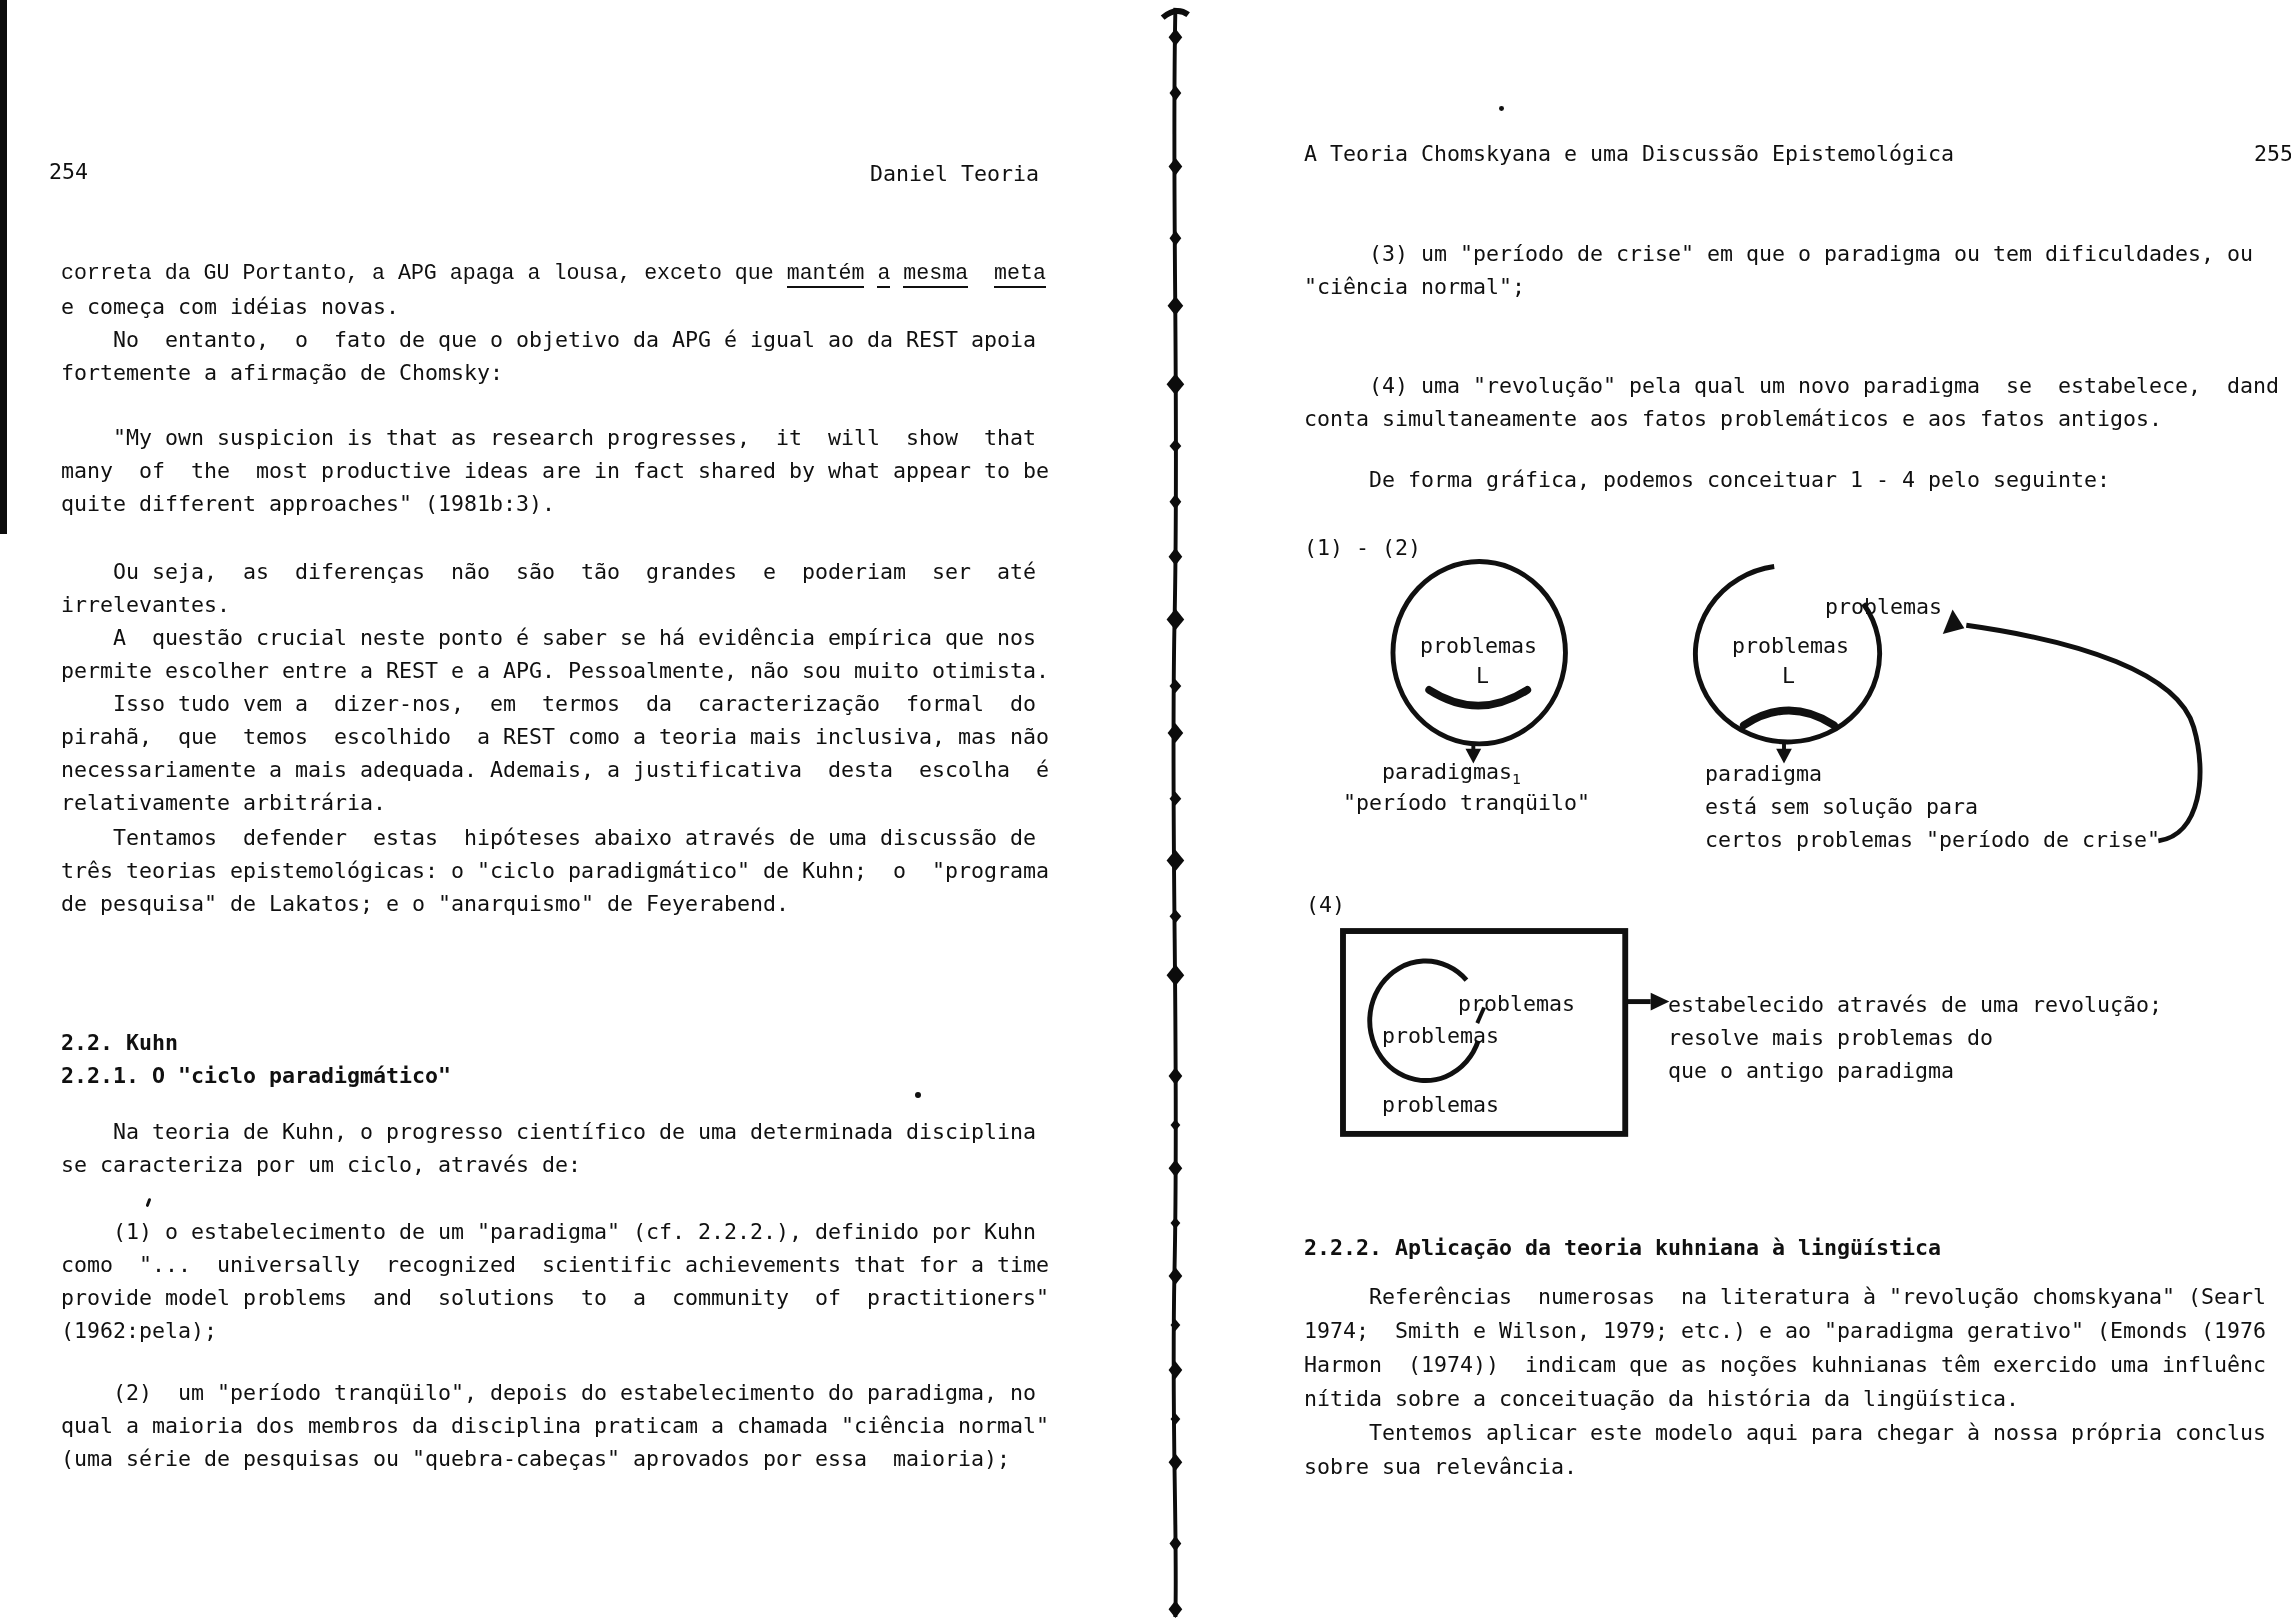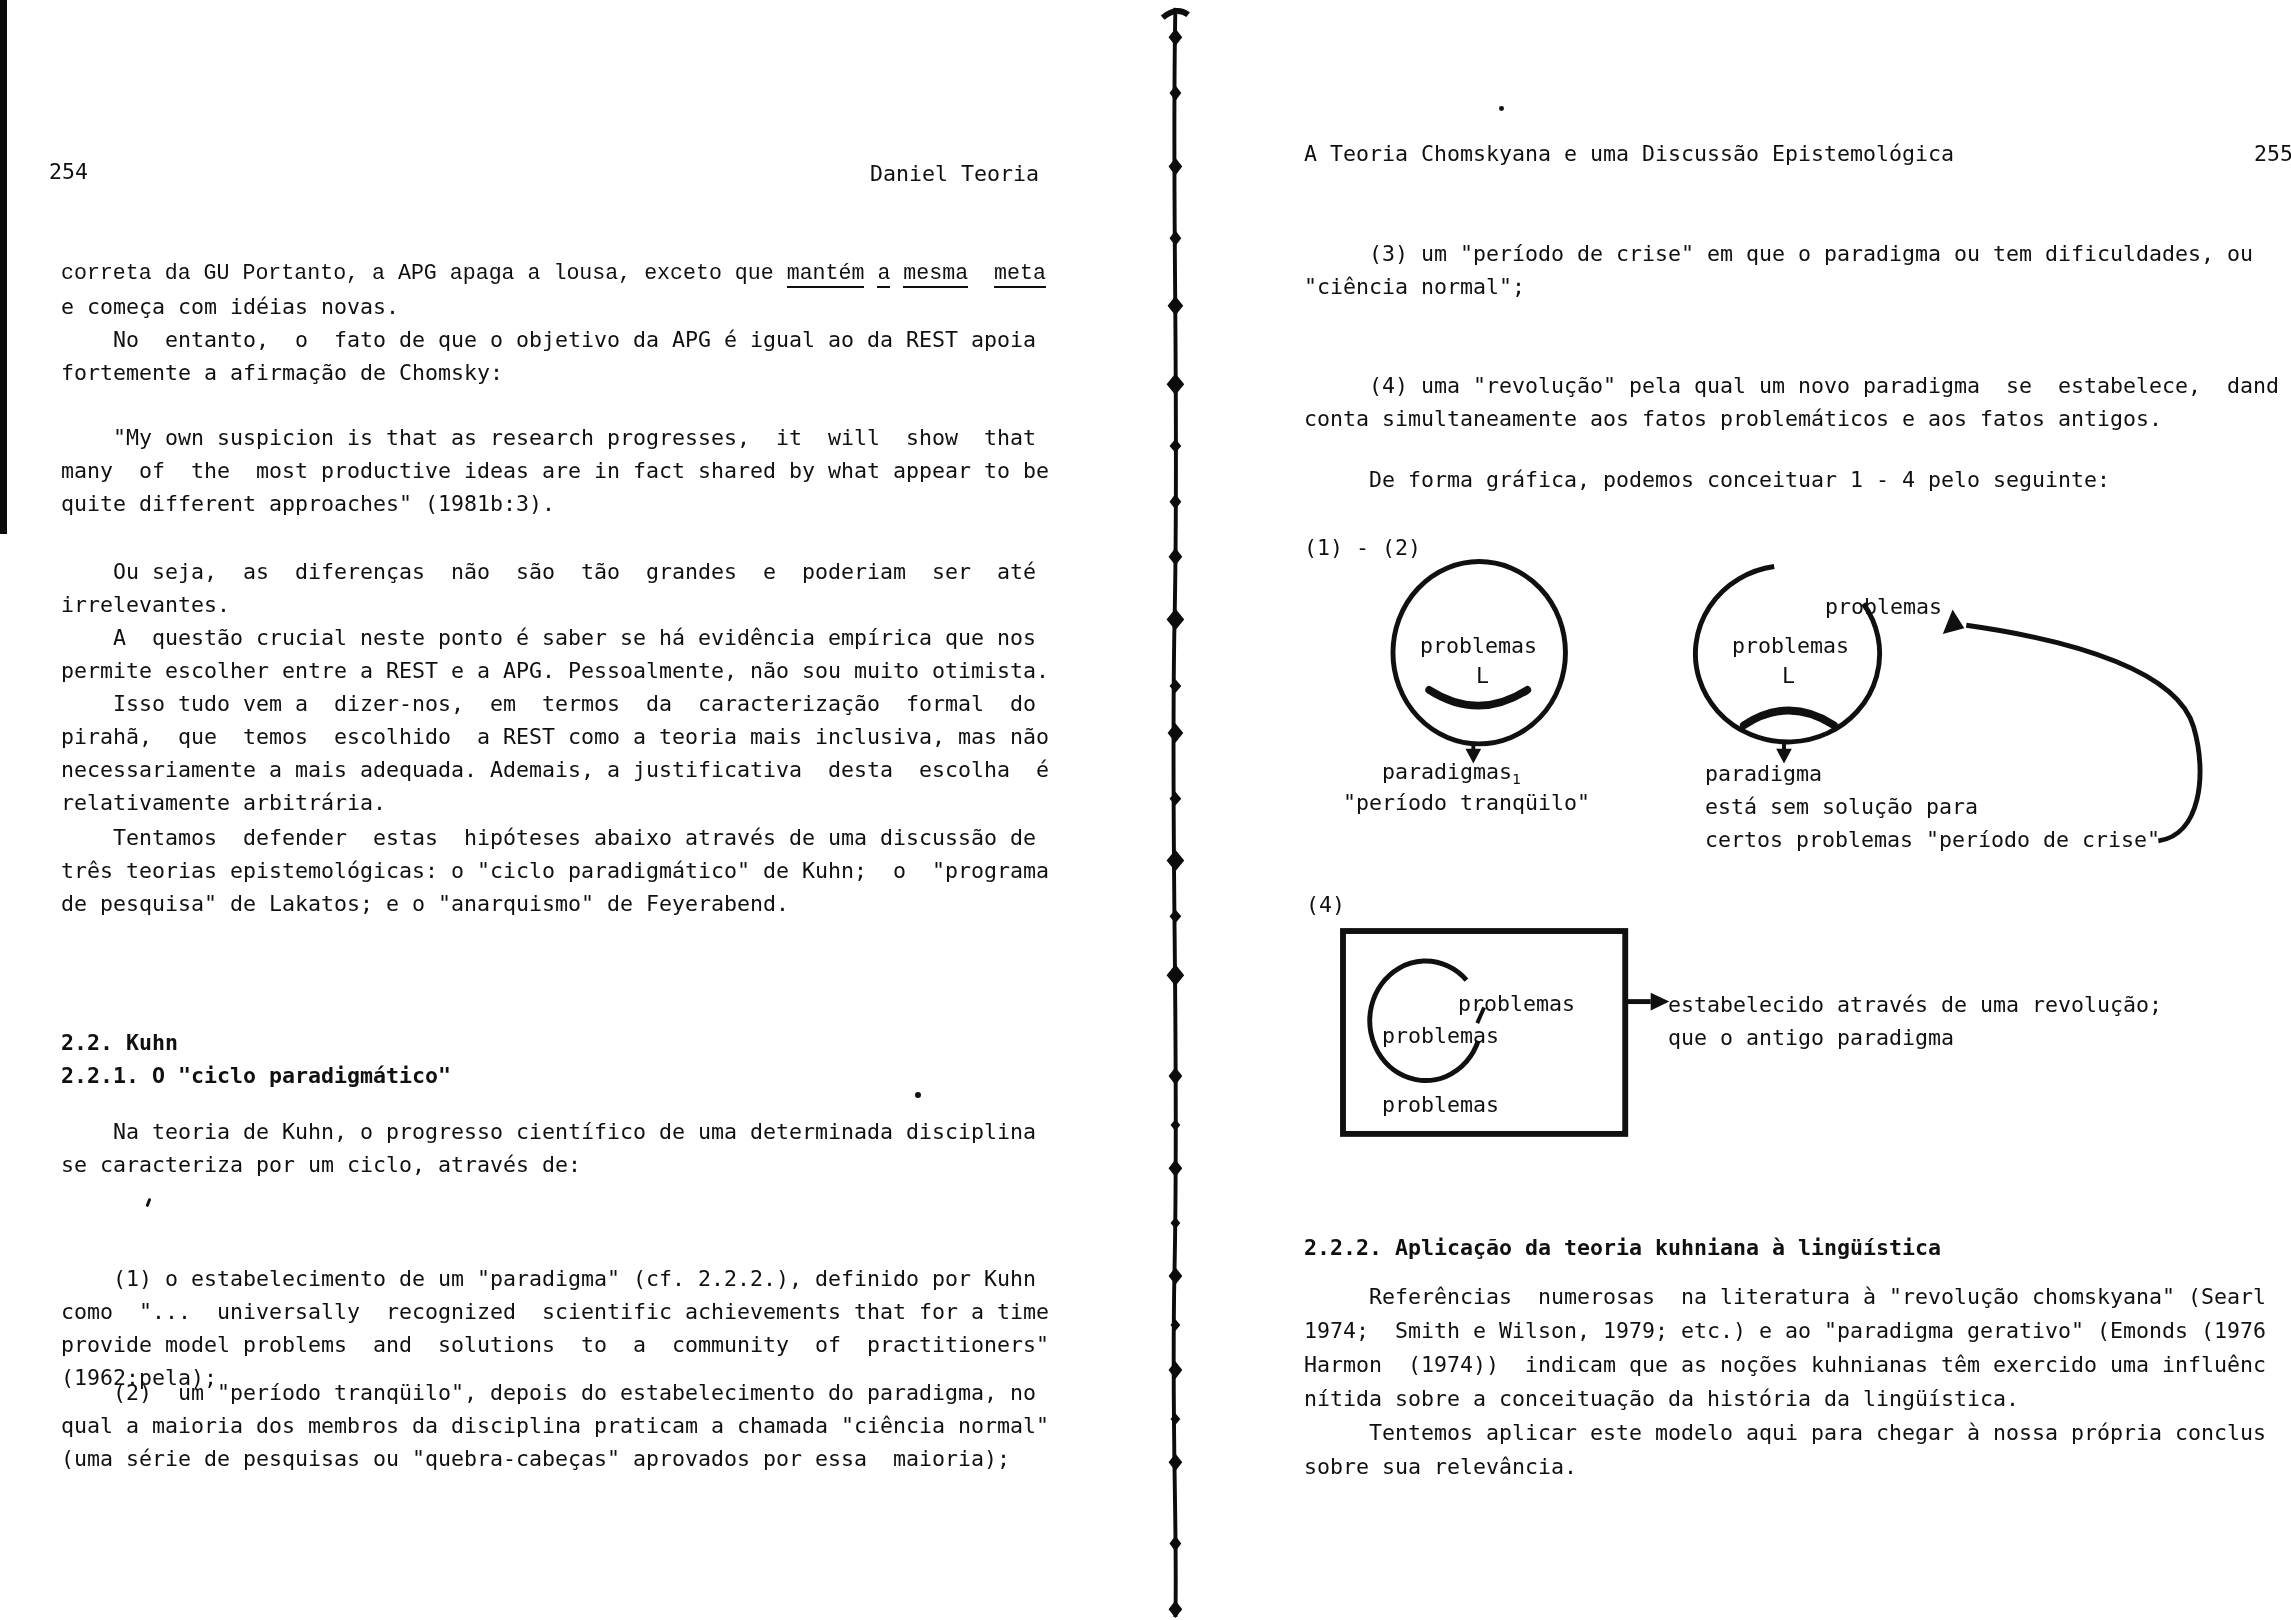--- a/index.html
+++ b/index.html
@@ -35,21 +35,21 @@
   <div class="abs tx" style="left:61px;top:257px;font-family:Liberation Mono, monospace;"><span>correta da GU Portanto, a APG apaga a lousa, exceto que </span><span class="uline">mantém</span><span> </span><span class="uline">a</span><span> </span><span class="uline">mesma</span><span>  </span><span class="uline">meta</span></div>
   <div class="abs tx" style="left:61px;top:290px;"><div>e começa com idéias novas.</div><div>    No  entanto,  o  fato de que o objetivo da APG é igual ao da REST apoia</div><div>fortemente a afirmação de Chomsky:</div></div>
   <div class="abs tx" style="left:61px;top:421px;"><div>    "My own suspicion is that as research progresses,  it  will  show  that</div><div>many  of  the  most productive ideas are in fact shared by what appear to be</div><div>quite different approaches" (1981b:3).</div></div>
   <div class="abs tx" style="left:61px;top:555px;"><div>    Ou seja,  as  diferenças  não  são  tão  grandes  e  poderiam  ser  até</div><div>irrelevantes.</div><div>    A  questão crucial neste ponto é saber se há evidência empírica que nos</div><div>permite escolher entre a REST e a APG. Pessoalmente, não sou muito otimista.</div><div>    Isso tudo vem a  dizer-nos,  em  termos  da  caracterização  formal  do</div><div>pirahã,  que  temos  escolhido  a REST como a teoria mais inclusiva, mas não</div><div>necessariamente a mais adequada. Ademais, a justificativa  desta  escolha  é</div><div>relativamente arbitrária.</div></div>
   <div class="abs tx" style="left:61px;top:821px;"><div>    Tentamos  defender  estas  hipóteses abaixo através de uma discussão de</div><div>três teorias epistemológicas: o "ciclo paradigmático" de Kuhn;  o  "programa</div><div>de pesquisa" de Lakatos; e o "anarquismo" de Feyerabend.</div></div>
 
   <div class="abs tx bold" style="left:61px;top:1010px;">2.2. Kuhn</div>
   <div class="abs tx bold" style="left:61px;top:1043px;">2.2.1. O "ciclo paradigmático"</div>
 
   <div class="abs tx" style="left:61px;top:1115px;"><div>    Na teoria de Kuhn, o progresso científico de uma determinada disciplina</div><div>se caracteriza por um ciclo, através de:</div></div>
-  <div class="abs tx" style="left:61px;top:1215px;margin-top:47px;"><div>    (1) o estabelecimento de um "paradigma" (cf. 2.2.2.), definido por Kuhn</div><div>como  "...  universally  recognized  scientific achievements that for a time</div><div>provide model problems  and  solutions  to  a  community  of  practitioners"</div><div>(1962:pela);</div></div>
+  <div class="abs tx" style="left:61px;top:1215px;"><div>    (1) o estabelecimento de um "paradigma" (cf. 2.2.2.), definido por Kuhn</div><div>como  "...  universally  recognized  scientific achievements that for a time</div><div>provide model problems  and  solutions  to  a  community  of  practitioners"</div><div>(1962:pela);</div></div>
   <div class="abs tx" style="left:61px;top:1376px;"><div>    (2)  um "período tranqüilo", depois do estabelecimento do paradigma, no</div><div>qual a maioria dos membros da disciplina praticam a chamada "ciência normal"</div><div>(uma série de pesquisas ou "quebra-cabeças" aprovados por essa  maioria);</div></div>
 </div>
 
 <div>
   <div class="abs tx" style="left:1304px;top:137px;">A Teoria Chomskyana e uma Discussão Epistemológica</div>
   <div class="abs tx" style="left:2254px;top:137px;">255</div>
 
   <div class="abs tx" style="left:1304px;top:237px;"><div>     (3) um "período de crise" em que o paradigma ou tem dificuldades, ou</div><div>"ciência normal";</div></div>
   <div class="abs tx" style="left:1304px;top:369px;"><div>     (4) uma "revolução" pela qual um novo paradigma  se  estabelece,  dand</div><div>conta simultaneamente aos fatos problemáticos e aos fatos antigos.</div></div>
   <div class="abs tx" style="left:1304px;top:463px;"><div>     De forma gráfica, podemos conceituar 1 - 4 pelo seguinte:</div></div>
@@ -66,21 +66,21 @@
   <div class="abs tx" style="left:1825px;top:590px;">problemas</div>
   <div class="abs tx" style="left:1705px;top:757px;">paradigma</div>
   <div class="abs tx" style="left:1705px;top:790px;">está sem solução para</div>
   <div class="abs tx" style="left:1705px;top:823px;">certos problemas "período de crise"</div>
 
   <div class="abs tx" style="left:1306px;top:888px;">(4)</div>
 
   <div class="abs tx" style="left:1458px;top:987px;">problemas</div>
   <div class="abs tx" style="left:1382px;top:1019px;">problemas</div>
   <div class="abs tx" style="left:1382px;top:1088px;">problemas</div>
-  <div class="abs tx" style="left:1668px;top:988px;"><div>estabelecido através de uma revolução;</div><div>que o antigo paradigma</div></div>
+  <div class="abs tx" style="left:1668px;top:988px;"><div>estabelecido através de uma revolução;</div><div>resolve mais problemas do</div><div>que o antigo paradigma</div></div>
 
   <div class="abs tx bold" style="left:1304px;top:1215px;">2.2.2. Aplicação da teoria kuhniana à lingüística</div>
   <div class="abs tx tx35" style="left:1304px;top:1280px;"><div>     Referências  numerosas  na literatura à "revolução chomskyana" (Searl</div><div>1974;  Smith e Wilson, 1979; etc.) e ao "paradigma gerativo" (Emonds (1976</div><div>Harmon  (1974))  indicam que as noções kuhnianas têm exercido uma influênc</div><div>nítida sobre a conceituação da história da lingüística.</div><div>     Tentemos aplicar este modelo aqui para chegar à nossa própria conclus</div><div>sobre sua relevância.</div></div>
 </div>
 
 <svg width="2292" height="1620" viewBox="0 0 2338 1653">
 
   <ellipse cx="1509" cy="666" rx="88" ry="93" fill="none" stroke="#101010" stroke-width="5"></ellipse>
   <path d="M 1458 704 Q 1508 736 1558 704" fill="none" stroke="#101010" stroke-width="8" stroke-linecap="round"></path>
   <path d="M 1503 758 L 1503 766" stroke="#101010" stroke-width="4"></path>

